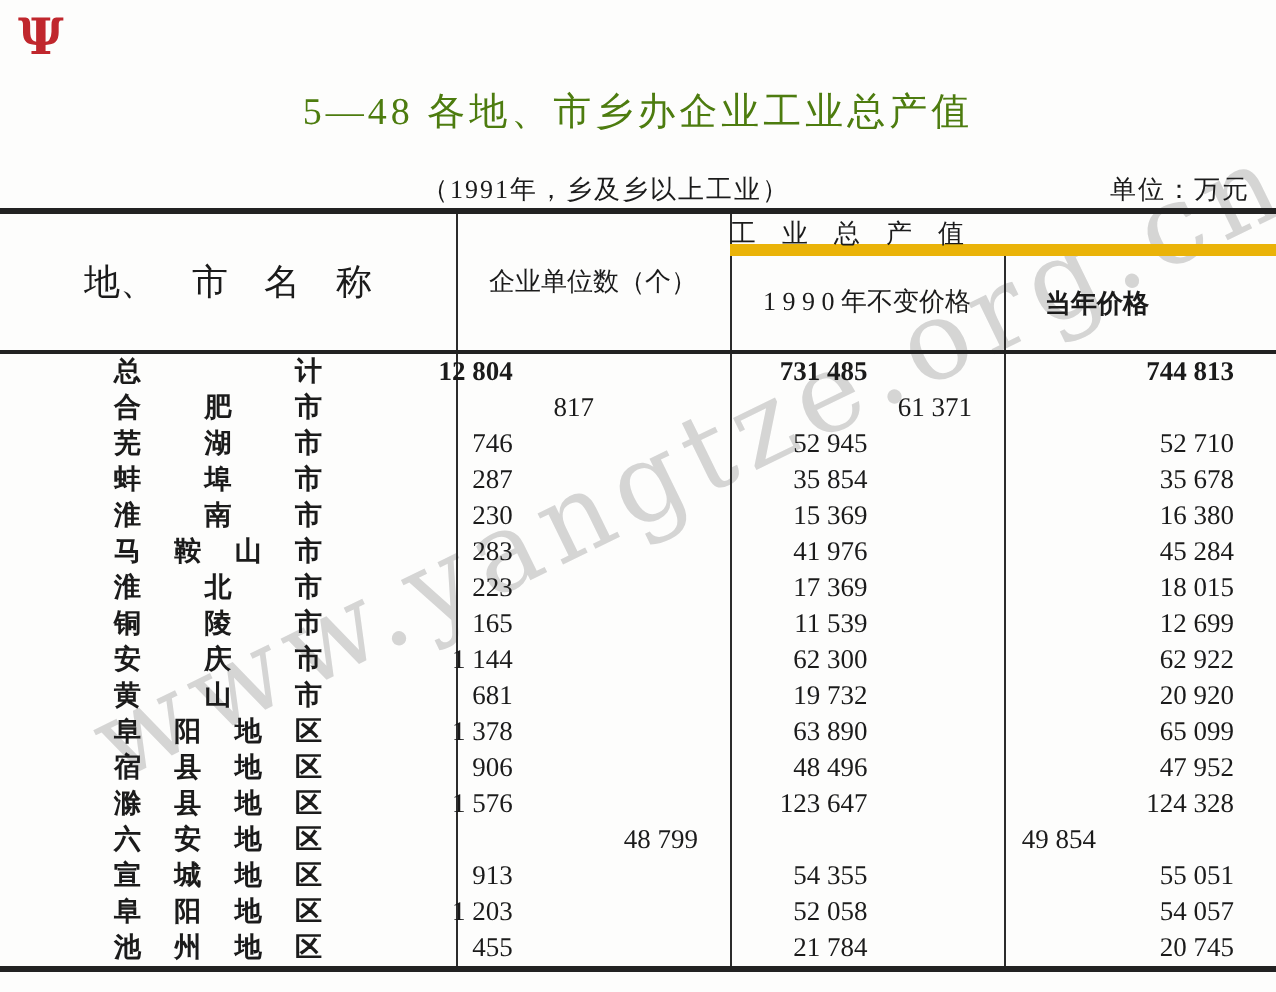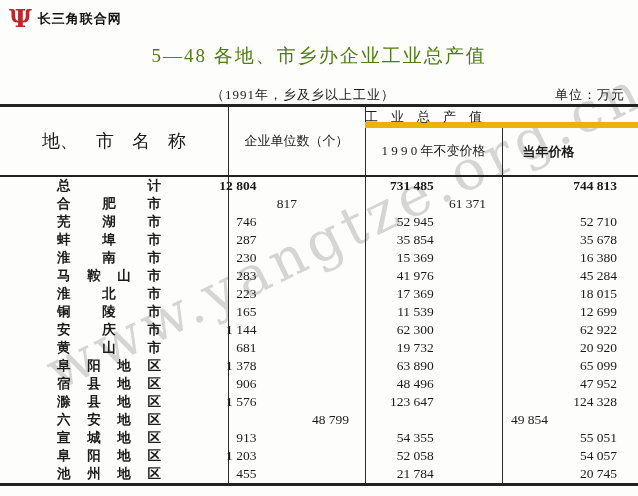--- a/index.html
+++ b/index.html
@@ -84,21 +84,20 @@
   .cell.current { width:136px; padding-right:21px;margin-left:32px; }
   .row.total .cell { font-weight:bold; }
 </style>
 </head>
 <body>
 
 <div class="watermark">www.yangtze.org.cn</div>
 
 <div class="logo">
   <span class="logo-mark">Ψ</span>
-  <span class="logo-text">长三角联合网</span>
 </div>
 
 <div class="page-title">5—48 各地、市乡办企业工业总产值</div>
 <div class="subtitle-row">
   <span class="subtitle">（1991年，乡及乡以上工业）</span>
   <span class="unit-label">单位：万元</span>
 </div>
 
 <div class="stat-table">
   <div class="vline vline-1"></div>

